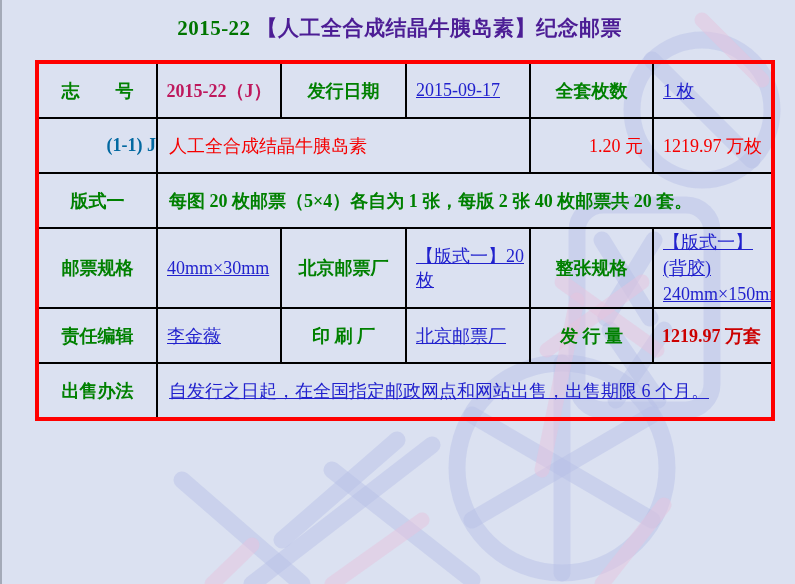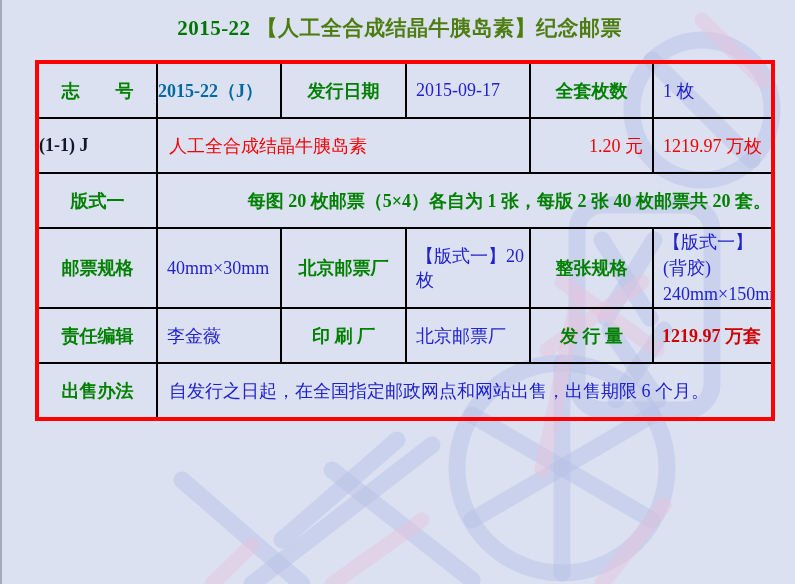--- a/index.html
+++ b/index.html
@@ -16,46 +16,46 @@
   .wm{position:absolute;left:0;top:0;width:795px;height:584px;pointer-events:none;}
   
   .title{
     position:absolute;left:0;top:14px;width:795px;
     text-align:center;
     font-size:21px;font-weight:bold;
     letter-spacing:0.5px;
     font-family:"Liberation Serif", serif;
   }
   .title .code{color:#007500;}
-  .title .name{color:#4d7c0f;}
+  .title .name{color:#4c1d95;}
   
   .tblwrap{position:absolute;left:33px;top:60px;}
   table{
     border-collapse:collapse;
     table-layout:fixed;
     width:736px;
     background:transparent;
     border:4px solid #ff0000;
   }
   td{
     border:2px solid #000000;
     height:53px;
     font-size:18px;
     vertical-align:middle;
     padding:0;
     overflow:hidden;
   }
   .lbl{color:#008000;font-weight:bold;text-align:center;}
-  .val{color:#2121cd;text-align:left;padding-left:9px;}
-  .magenta{color:#0369a1;font-weight:bold;}
+  .val{color:#2121cd;text-align:left;padding-left:9px;text-decoration:underline;}
+  .magenta{color:#be185d;font-weight:bold;text-align:center;}
   .red{color:#f50000;margin-top:20px;}
-  .redb{color:#0f172a;font-weight:bold;text-align:left;}
+  .redb{color:#0369a1;font-weight:bold;text-align:right;}
   .right{text-align:right;padding-right:9px;padding-left:0;}
   .darkred{color:#cc0000;font-weight:bold;text-align:left;padding-left:8px;}
-  .greentext{color:#008000;font-weight:bold;text-align:right;padding-left:11px;}
+  .greentext{color:#008000;font-weight:bold;text-align:left;padding-left:11px;}
   .pre{white-space:pre-line;line-height:1.45;}
   .padl{padding-left:11px;}
 </style>
 </head>
 <body>
 
 <svg class="wm" viewBox="0 0 795 584" xmlns="http://www.w3.org/2000/svg">
   <g stroke="#b6bee6" stroke-opacity="0.45" fill="none" stroke-width="17" stroke-linecap="round">
     <rect x="575" y="205" width="135" height="205" rx="26"></rect>
     <path d="M600 240 L648 318"></path>

